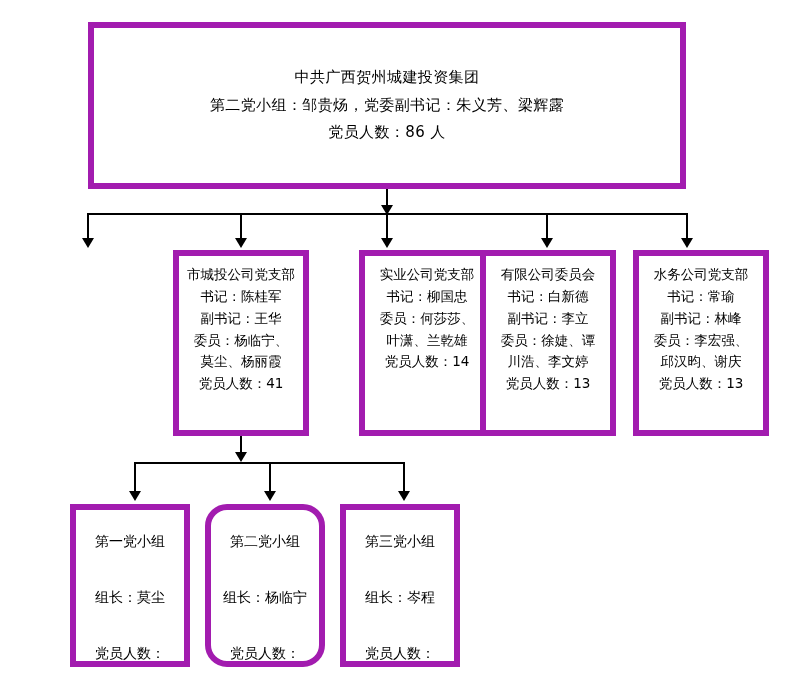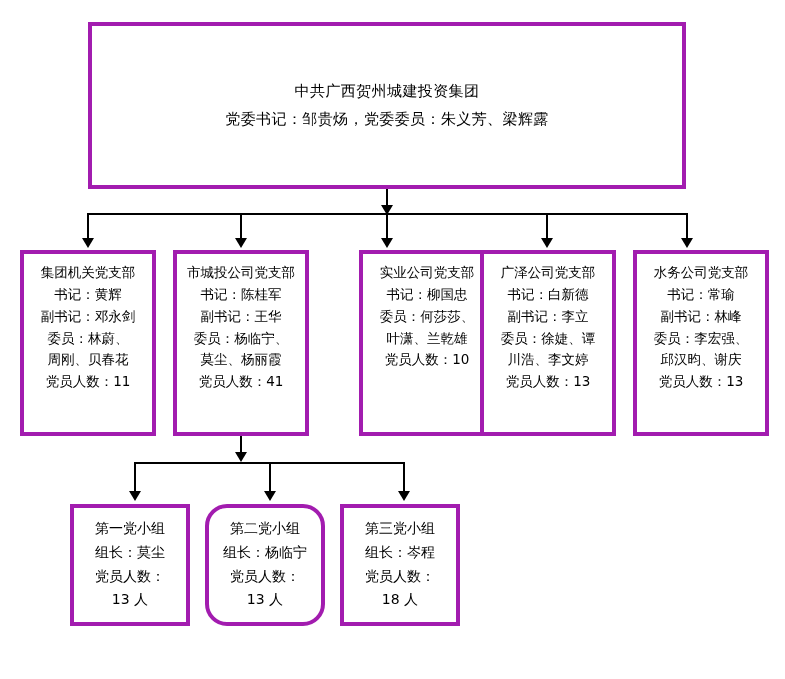--- a/index.html
+++ b/index.html
@@ -17,21 +17,21 @@
     width: 785px;
     height: 679px;
     background: #ffffff;
     overflow: hidden;
   }
 
   
   .node {
     position: absolute;
     box-sizing: border-box;
-    border: 4px solid #a21caf;
+    border: 6px solid #a21caf;
     background: #ffffff;
     display: flex;
     flex-direction: column;
     align-items: center;
     justify-content: center;
     text-align: center;
     line-height: 1.55;
   }
   .node .line {
     display: block;
@@ -62,25 +62,26 @@
   #branch-0 { left: 20px; }
   #branch-1 { left: 173px; }
   #branch-2 { left: 327px; margin-left: 32px; }
   #branch-3 { left: 480px; }
   #branch-4 { left: 633px; }
 
   
   .group-node {
     top: 504px;
     width: 120px;
-    height: 122px;
+    height: 163px;
     font-size: 14px;
     line-height: 1.7;
     justify-content: flex-start;
-    padding-top: 9px;
+    padding-top: 20px;
+    gap: 32px;
   }
   #group-0 { left: 70px; }
   #group-1 { left: 205px; border-radius: 22px; }
   #group-2 { left: 340px; text-align: center; }
 
   
   .vline {
     position: absolute;
     width: 2px;
     background: #000000;
@@ -99,21 +100,22 @@
     border-top: 10px solid #000000;
   }
 </style>
 </head>
 <body>
 
 <div id="chart-root">
 
   <div class="node" id="root-node">
     <span class="line">中共广西贺州城建投资集团</span>
-    <span class="line">党委书记：邹贵炀，党委委员：朱义芳、梁辉露</span>
+    <span class="line">第二党小组：邹贵炀，党委副书记：朱义芳、梁辉露</span>
+    <span class="line">党员人数：86 人</span>
   </div>
 
   <div class="vline" style="left:386px; top:189px; height:24px;"></div>
   <div class="arrow-down" style="left:381px; top:205px;"></div>
   <div class="hline" style="left:87px; top:213px; width:600px;"></div>
 
   <div class="vline" style="left:87px; top:213px; height:27px;"></div>
   <div class="arrow-down" style="left:82px; top:238px;"></div>
 
   <div class="vline" style="left:240px; top:213px; height:27px;"></div>
@@ -121,48 +123,40 @@
 
   <div class="vline" style="left:386px; top:213px; height:27px;"></div>
   <div class="arrow-down" style="left:381px; top:238px;"></div>
 
   <div class="vline" style="left:546px; top:213px; height:27px;"></div>
   <div class="arrow-down" style="left:541px; top:238px;"></div>
 
   <div class="vline" style="left:686px; top:213px; height:27px;"></div>
   <div class="arrow-down" style="left:681px; top:238px;"></div>
 
-  <div class="node branch-node" id="branch-0">
-    <span class="line">集团机关党支部</span>
-    <span class="line">书记：黄辉</span>
-    <span class="line">副书记：邓永剑</span>
-    <span class="line">委员：林蔚、</span>
-    <span class="line">周刚、贝春花</span>
-    <span class="line">党员人数：11</span>
-  </div>
 
   <div class="node branch-node" id="branch-1">
     <span class="line">市城投公司党支部</span>
     <span class="line">书记：陈桂军</span>
     <span class="line">副书记：王华</span>
     <span class="line">委员：杨临宁、</span>
     <span class="line">莫尘、杨丽霞</span>
     <span class="line">党员人数：41</span>
   </div>
 
   <div class="node branch-node" id="branch-2">
     <span class="line">实业公司党支部</span>
     <span class="line">书记：柳国忠</span>
     <span class="line">委员：何莎莎、</span>
     <span class="line">叶潇、兰乾雄</span>
-    <span class="line">党员人数：10</span>
+    <span class="line">党员人数：14</span>
   </div>
 
   <div class="node branch-node" id="branch-3">
-    <span class="line">广泽公司党支部</span>
+    <span class="line">有限公司委员会</span>
     <span class="line">书记：白新德</span>
     <span class="line">副书记：李立</span>
     <span class="line">委员：徐婕、谭</span>
     <span class="line">川浩、李文婷</span>
     <span class="line">党员人数：13</span>
   </div>
 
   <div class="node branch-node" id="branch-4">
     <span class="line">水务公司党支部</span>
     <span class="line">书记：常瑜</span>

